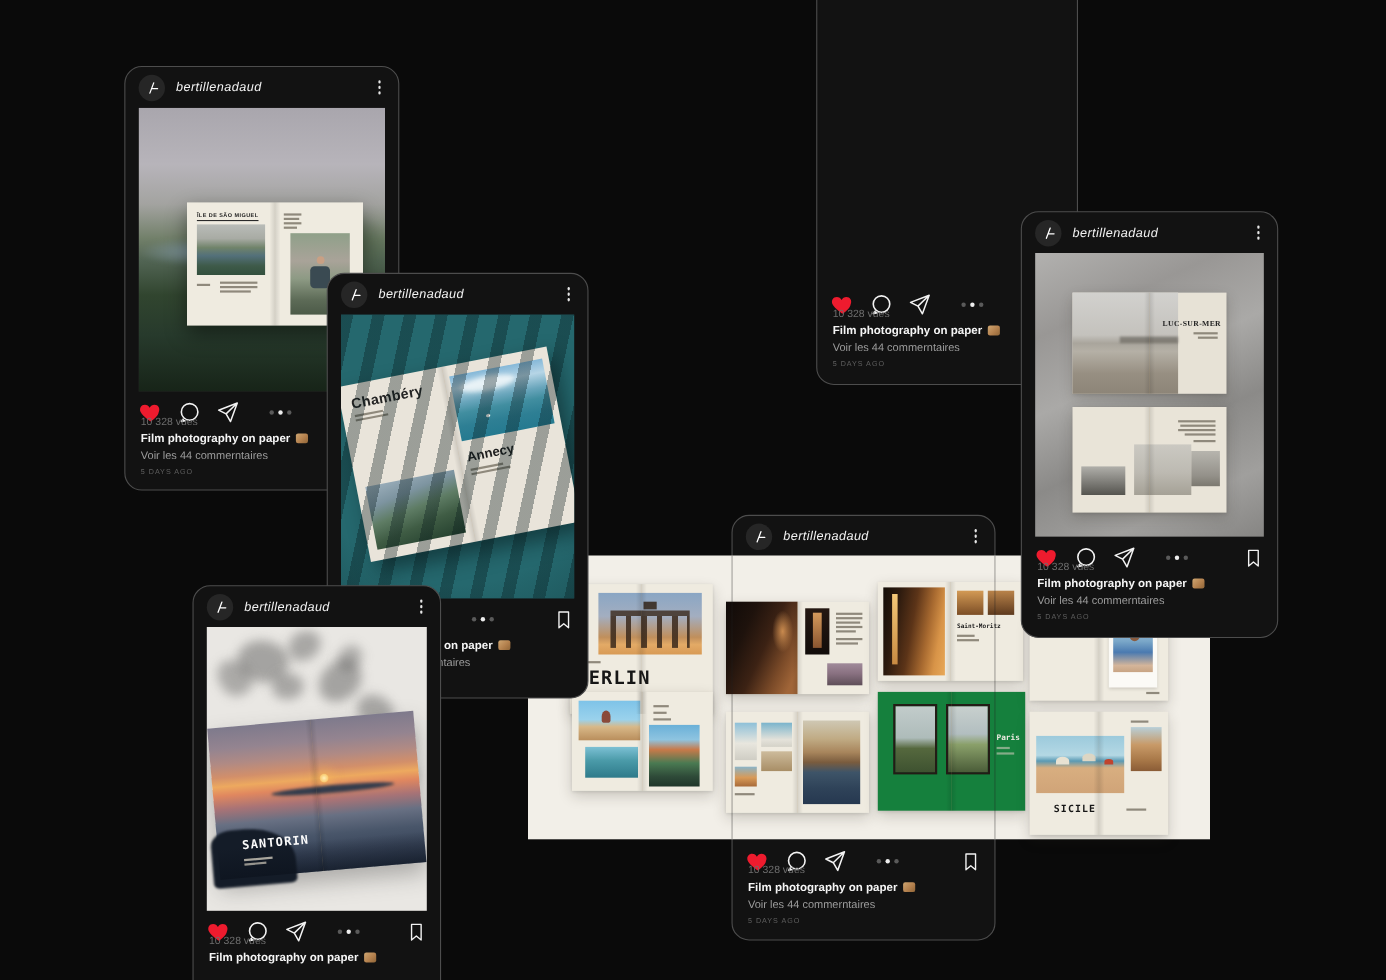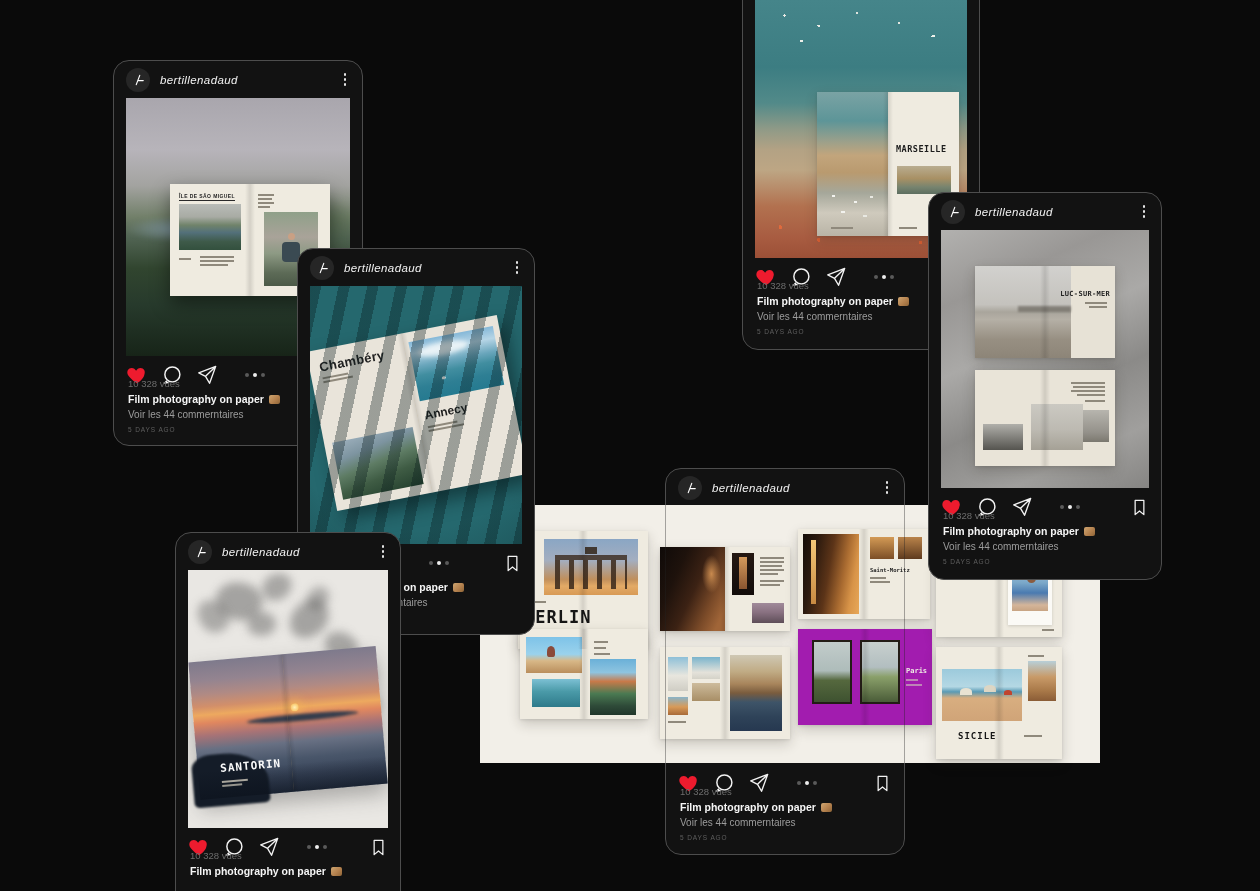--- a/index.html
+++ b/index.html
@@ -38,48 +38,20 @@
   
   .fline{position:absolute;width:1px;background:rgba(35,35,35,.38);}
 </style>
 </head>
 <body>
 
 <div id="stage">
 
   <div class="card" style="left:742px;top:-38px;width:238px;height:388px;z-index:1;">
 
-    <div class="cimg">
-      <div class="ph" style="inset:0;background:linear-gradient(to bottom,#45858a 0%,#3c7d82 26%,#528a89 40%,#8f9a87 50%,#b3a284 58%,#bda684 66%,#b2714f 80%,#a85c41 92%,#9c5037 100%);"></div>
-      <div class="ph" style="inset:0;background:
-        radial-gradient(2px 2px at 14% 6%,#e9e9e4 60%,transparent 61%),
-        radial-gradient(2px 2px at 30% 10%,#e9e9e4 60%,transparent 61%),
-        radial-gradient(2px 2px at 48% 5%,#dfe3de 60%,transparent 61%),
-        radial-gradient(3px 2px at 22% 16%,#eef0ea 60%,transparent 61%),
-        radial-gradient(2px 2px at 68% 9%,#e2e6e0 60%,transparent 61%),
-        radial-gradient(3px 2px at 84% 14%,#eef0ea 60%,transparent 61%),
-        radial-gradient(3px 3px at 12% 88%,#e06a3c 60%,transparent 61%),
-        radial-gradient(3px 3px at 30% 93%,#d95f33 60%,transparent 61%),
-        radial-gradient(3px 3px at 55% 90%,#e06a3c 60%,transparent 61%),
-        radial-gradient(3px 3px at 78% 94%,#d95f33 60%,transparent 61%);"></div>
-      <div class="sp" style="left:62px;top:92px;width:142px;height:144px;">
-        <div class="ph" style="left:0;top:0;width:71px;height:144px;background:linear-gradient(to bottom,#7aa3a4 0%,#5d9598 20%,#9aa08b 34%,#c2a57c 44%,#b99a6f 56%,#a5a79a 70%,#cfcabd 84%,#b9b4a6 100%);"></div>
-        <div class="ph" style="left:4px;top:96px;width:63px;height:40px;background:
-          radial-gradient(3px 2px at 20% 20%,#f2f2ee 60%,transparent 61%),
-          radial-gradient(3px 2px at 55% 35%,#f2f2ee 60%,transparent 61%),
-          radial-gradient(3px 2px at 80% 22%,#e8e8e2 60%,transparent 61%),
-          radial-gradient(3px 2px at 35% 60%,#f2f2ee 60%,transparent 61%),
-          radial-gradient(3px 2px at 70% 70%,#e8e8e2 60%,transparent 61%);"></div>
-        <div class="mono" style="position:absolute;left:79px;top:52px;font-size:8.5px;font-weight:bold;letter-spacing:.5px;color:#1d1d1d;">MARSEILLE</div>
-        <div class="ph" style="left:80px;top:74px;width:54px;height:28px;background:linear-gradient(to bottom,#b9ad90 0%,#a89064 45%,#77846f 75%,#5d6e60 100%);"></div>
-        <div class="tl" style="left:14px;bottom:7px;width:22px;"></div>
-        <div class="tl" style="left:82px;bottom:7px;width:18px;"></div>
-        <div class="tl" style="right:8px;bottom:7px;width:14px;"></div>
-      </div>
-    </div>
     <div class="acts">
       <svg width="22" height="22" viewBox="0 0 24 24">
           <path d="M12 21s-7.6-4.8-10-9.4C.4 8 2.6 4.4 6.2 4.4c2.3 0 3.8 1.3 4.8 3 1-1.7 2.5-3 4.8-3 3.6 0 5.8 3.6 4.2 7.2C19.6 16.2 12 21 12 21z" fill="#ee1b2e"></path>
         </svg>
       <svg width="22" height="22" viewBox="0 0 24 24">
           <circle cx="12.4" cy="11.4" r="8.2" stroke="#f2f2f2" stroke-width="1.6" fill="none"></circle>
           <path d="M6.4 18.2 L4.3 20.8 L8.9 19.9" stroke="#f2f2f2" stroke-width="1.6" fill="none" stroke-linejoin="round"></path>
         </svg>
       <svg width="22" height="22" viewBox="0 0 24 24">
           <path d="M21.5 2.6 L10.4 13.4 M21.5 2.6 L14.8 21 L10.4 13.4 L3 9.7 Z" stroke="#f2f2f2" stroke-width="1.5" fill="none" stroke-linejoin="round"></path>
@@ -197,21 +169,21 @@
 
     <div class="sp" style="left:180px;top:142px;width:130px;height:92px;">
       <div class="ph" style="left:8px;top:10px;width:20px;height:34px;background:linear-gradient(to bottom,#8ec0d8 0%,#e8e6de 55%,#cfcdc4 100%);"></div>
       <div class="ph" style="left:32px;top:10px;width:28px;height:22px;background:linear-gradient(to bottom,#7ab4cc 0%,#e4e2da 70%,#d4d2c8 100%);"></div>
       <div class="ph" style="left:32px;top:36px;width:28px;height:18px;background:linear-gradient(to bottom,#cdbb9c,#a88e66);"></div>
       <div class="ph" style="left:8px;top:50px;width:20px;height:18px;background:linear-gradient(to bottom,#8ab4c8 0%,#d89a58 55%,#a86a38 100%);"></div>
       <div class="ph" style="left:70px;top:8px;width:52px;height:76px;background:linear-gradient(to bottom,#cfc8b4 0%,#c0ab84 22%,#a8855c 38%,#7a5c3e 50%,#3e5468 62%,#2e4258 82%,#263850 100%);"></div>
       <div class="tl" style="left:8px;top:74px;width:18px;"></div>
     </div>
 
-    <div class="sp" style="left:318px;top:124px;width:134px;height:96px;background:#a21caf;">
+    <div class="sp" style="left:318px;top:124px;width:134px;height:108px;background:#15803d;">
       <div class="ph" style="left:14px;top:11px;width:40px;height:64px;border:2px solid #231c16;box-sizing:border-box;background:linear-gradient(to bottom,#c2cccb 0%,#aebcba 48%,#55683e 64%,#3e5230 100%);"></div>
       <div class="ph" style="left:62px;top:11px;width:40px;height:64px;border:2px solid #231c16;box-sizing:border-box;background:linear-gradient(to bottom,#c8d0ce 0%,#b2bec0 42%,#8aa06a 58%,#4a5c38 100%);"></div>
       <div class="mono" style="position:absolute;left:108px;top:38px;font-size:7px;font-weight:bold;color:#efece4;">Paris</div>
       <div class="tl lt" style="left:108px;top:50px;width:12px;opacity:.6;"></div>
       <div class="tl lt" style="left:108px;top:55px;width:16px;opacity:.6;"></div>
     </div>
 
     <div class="sp" style="left:456px;top:54px;width:126px;height:78px;">
       <div class="ph" style="left:72px;top:8px;width:44px;height:58px;background:#fbfaf6;box-shadow:0 1px 3px rgba(0,0,0,.15);">
         <div style="position:absolute;left:4px;top:4px;right:4px;height:40px;background:linear-gradient(to bottom,#9cc2dc 0%,#7aa7c8 30%,#4a7ab0 55%,#d4b59a 85%,#c8a483 100%);">
@@ -372,21 +344,21 @@
           <i></i>
           <i></i>
         </div>
     </div>
     <div class="cimg">
       <div class="ph" style="inset:0;background:linear-gradient(155deg,#b2b1af 0%,#999795 22%,#aaa9a7 42%,#8b8a88 62%,#a09f9d 82%,#868583 100%);"></div>
       <div class="sp" style="left:34px;top:36px;width:140px;height:92px;background:#e7e2d6;">
         <div class="ph" style="left:0;top:0;width:96px;height:92px;background:linear-gradient(to bottom,#d2d1ce 0%,#c4c2bd 42%,#a9a59c 50%,#b5b0a6 58%,#978f82 80%,#8d8578 100%);">
           <div style="position:absolute;right:0;top:44%;width:55%;height:6%;background:rgba(90,86,78,.55);filter:blur(1px);"></div>
         </div>
-        <div class="mono" style="position:absolute;right:5px;top:24px;font-size:7px;font-weight:bold;letter-spacing:.3px;color:#232323;white-space:nowrap;z-index:4;">LUC-SUR-MER</div>
+        <div class="mono" style="position:absolute;right:5px;top:24px;font-size:7px;font-weight:bold;letter-spacing:.3px;color:#232323;white-space:nowrap;z-index:4;font-family:Liberation Serif, serif;">LUC-SUR-MER</div>
         <div class="tl" style="right:8px;top:36px;width:22px;z-index:4;"></div>
         <div class="tl" style="right:8px;top:40px;width:18px;z-index:4;"></div>
       </div>
       <div class="sp" style="left:34px;top:140px;width:140px;height:96px;background:#e9e4d8;">
         <div class="tl" style="right:10px;top:12px;width:34px;"></div>
         <div class="tl" style="right:10px;top:16px;width:32px;"></div>
         <div class="tl" style="right:10px;top:20px;width:34px;"></div>
         <div class="tl" style="right:10px;top:24px;width:28px;"></div>
         <div class="tl" style="right:10px;top:30px;width:20px;"></div>
         <div class="ph" style="left:8px;bottom:16px;width:40px;height:26px;background:linear-gradient(to bottom,#b0afaa 0%,#7e7d78 55%,#55544f 100%);"></div>

